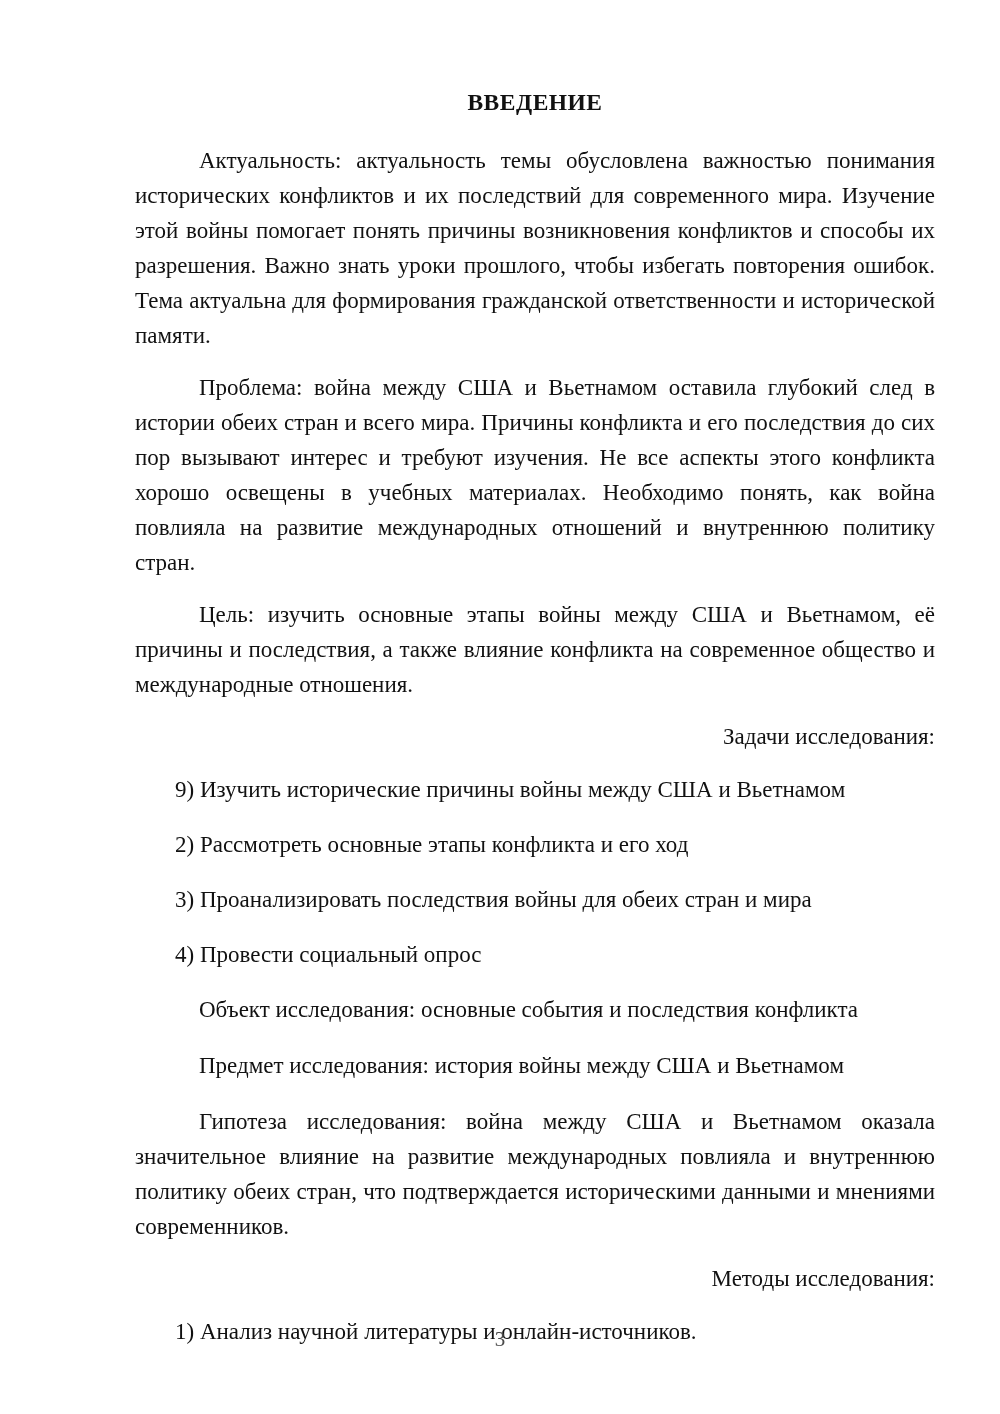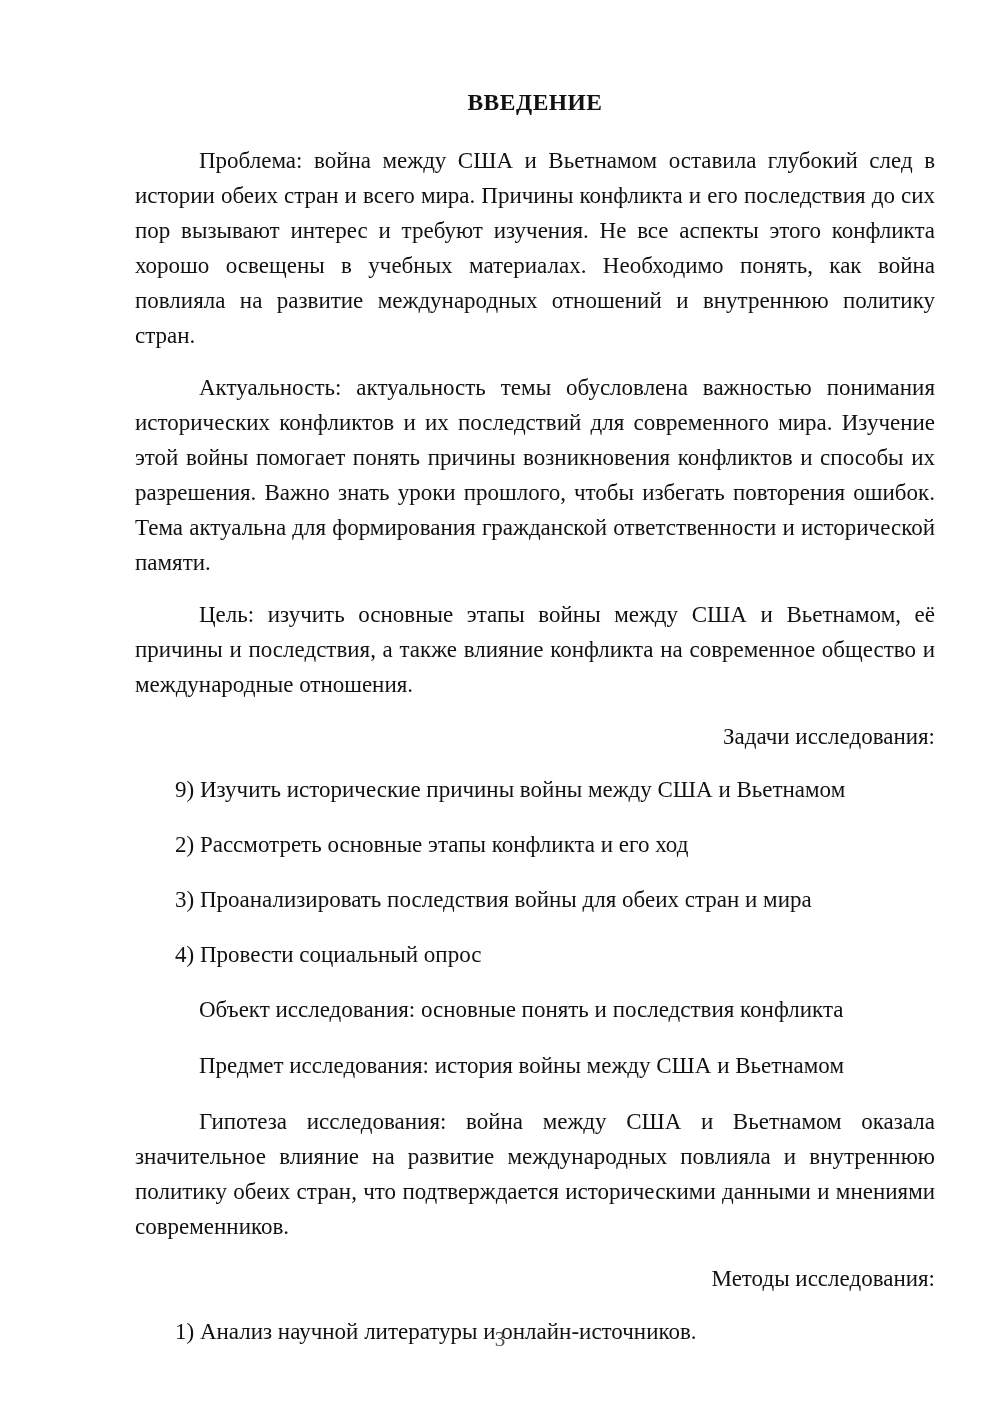--- a/index.html
+++ b/index.html
@@ -95,36 +95,36 @@
 </style>
 </head>
 <body>
 
 <div class="page">
 
   <div class="content">
 
     <h1 class="doc-title">ВВЕДЕНИЕ</h1>
 
+    <p class="para">Актуальность: актуальность темы обусловлена важностью понимания исторических конфликтов и их последствий для современного мира. Изучение этой войны помогает понять причины возникновения конфликтов и способы их разрешения. Важно знать уроки прошлого, чтобы избегать повторения ошибок. Тема актуальна для формирования гражданской ответственности и исторической памяти.</p>
+
     <p class="para">Проблема: война между США и Вьетнамом оставила глубокий след в истории обеих стран и всего мира. Причины конфликта и его последствия до сих пор вызывают интерес и требуют изучения. Не все аспекты этого конфликта хорошо освещены в учебных материалах. Необходимо понять, как война повлияла на развитие международных отношений и внутреннюю политику стран.</p>
-
-    <p class="para">Актуальность: актуальность темы обусловлена важностью понимания исторических конфликтов и их последствий для современного мира. Изучение этой войны помогает понять причины возникновения конфликтов и способы их разрешения. Важно знать уроки прошлого, чтобы избегать повторения ошибок. Тема актуальна для формирования гражданской ответственности и исторической памяти.</p>
 
     <p class="para">Цель: изучить основные этапы войны между США и Вьетнамом, её причины и последствия, а также влияние конфликта на современное общество и международные отношения.</p>
 
     <p class="section-label">Задачи исследования:</p>
 
     <ol class="list">
       <li class="list-item">9) Изучить исторические причины войны между США и Вьетнамом</li>
       <li class="list-item">2) Рассмотреть основные этапы конфликта и его ход</li>
       <li class="list-item">3) Проанализировать последствия войны для обеих стран и мира</li>
       <li class="list-item">4) Провести социальный опрос</li>
     </ol>
 
-    <p class="sub-para">Объект исследования: основные понять и последствия конфликта</p>
+    <p class="sub-para">Объект исследования: основные события и последствия конфликта</p>
 
     <p class="sub-para">Предмет исследования: история войны между США и Вьетнамом</p>
 
     <p class="para">Гипотеза исследования: война между США и Вьетнамом оказала значительное влияние на развитие международных повлияла и внутреннюю политику обеих стран, что подтверждается историческими данными и мнениями современников.</p>
 
     <p class="section-label">Методы исследования:</p>
 
     <ol class="list">
       <li class="list-item">1) Анализ научной литературы и онлайн-источников.</li>
     </ol>

